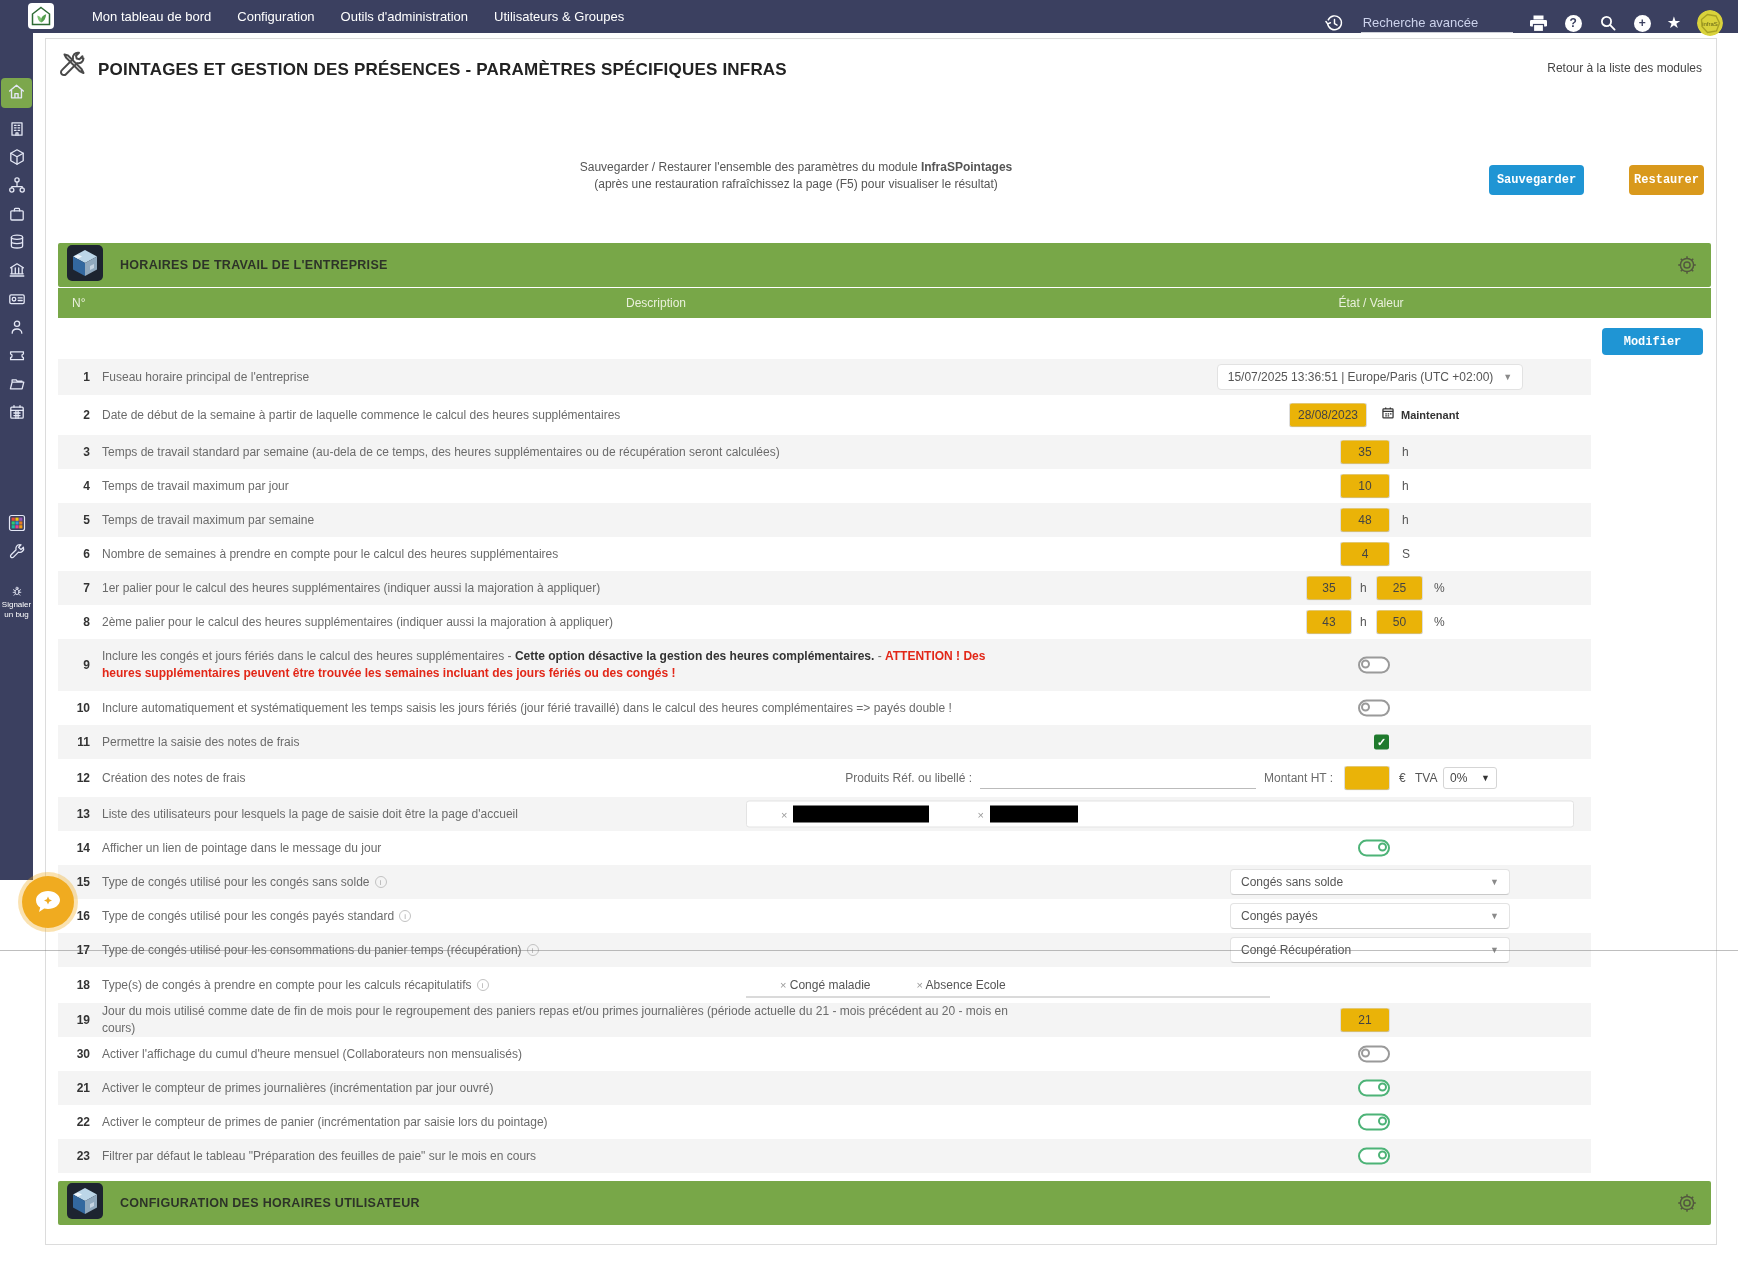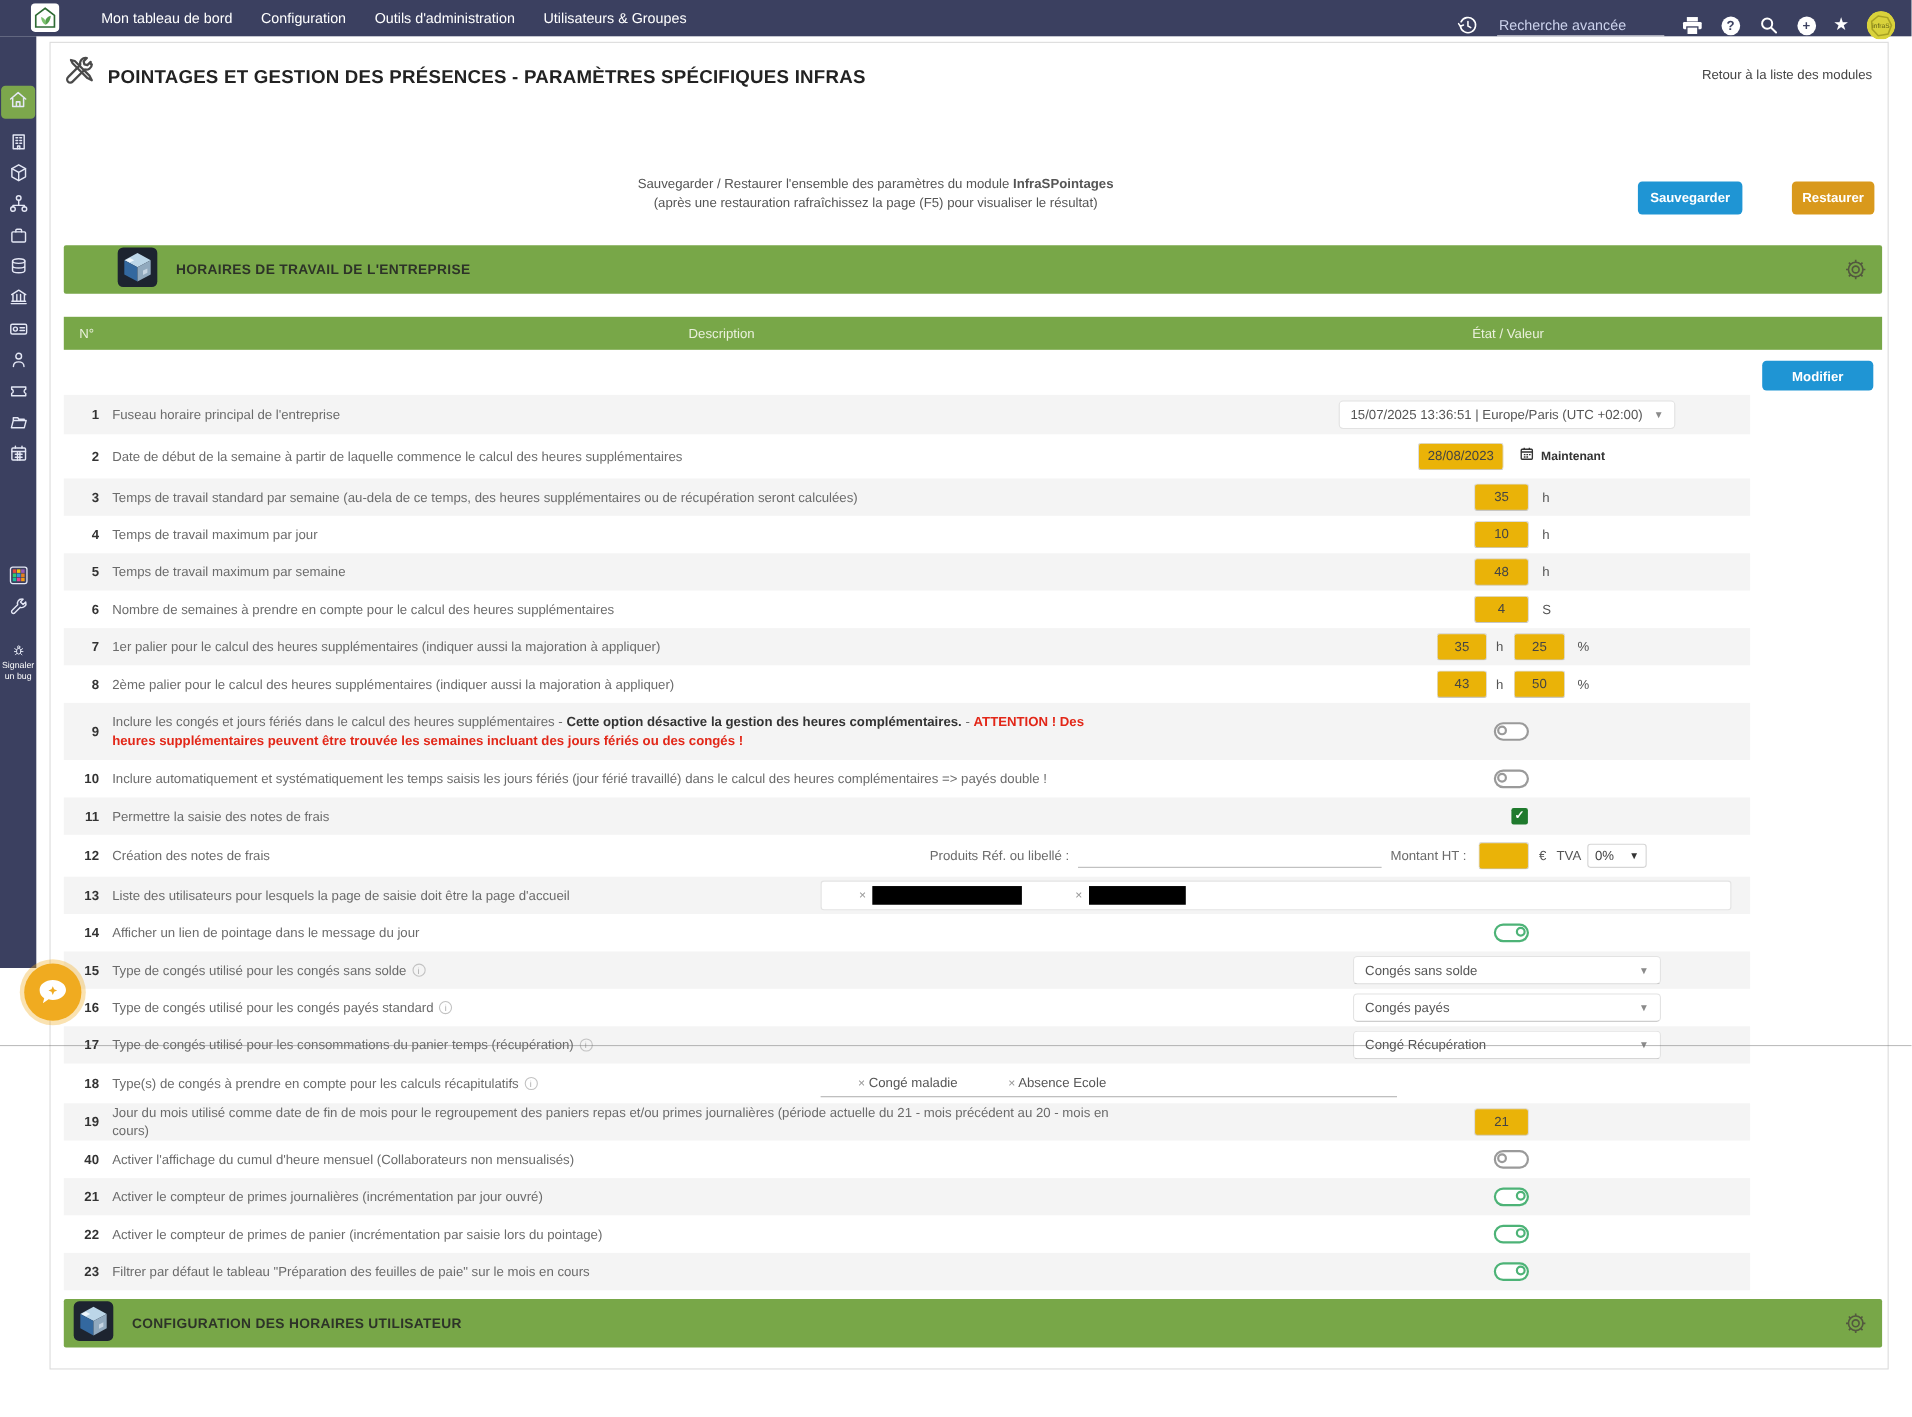--- a/index.html
+++ b/index.html
@@ -33,29 +33,29 @@
   .back-link{position:absolute;right:14px;top:22px;font-size:12px;color:#444;cursor:pointer;}
 
   .tab-zone{position:absolute;left:0;top:72px;width:1670px;height:40px;border-bottom:1px solid #cfcfcf;}
   .tab-clock{position:absolute;left:16px;top:10px;}
   .tabs{position:absolute;left:52px;bottom:0;display:flex;gap:6px;}
   .tab{height:36px;display:flex;align-items:center;padding:0 22px;font-size:12px;color:#333;background:#fff;border:1px solid #d2d2d2;border-bottom:none;cursor:pointer;white-space:nowrap;}
   .tab.active{background:#3b4060;color:#fff;border-color:#3b4060;font-weight:normal;}
 
   .save-bar{position:absolute;left:0;top:113px;width:1670px;height:62px;}
   .save-text{position:absolute;left:380px;top:7px;width:740px;text-align:center;font-size:12px;color:#555;line-height:17px;}
-  .btn{display:flex;align-items:center;justify-content:center;color:#fff;font-size:12px;font-weight:bold;border-radius:4px;cursor:pointer;}
+  .btn{display:flex;align-items:center;justify-content:center;color:#fff;font-size:12px;font-weight:bold;border-radius:4px;cursor:pointer;font-family:Liberation Mono, monospace;}
   .btn-save{position:absolute;left:1443px;top:13px;width:95px;height:30px;background:#1f95d4;}
   .btn-restore{position:absolute;left:1583px;top:13px;width:75px;height:30px;background:#d9991c;}
 
   .gbar{position:absolute;left:12px;width:1653px;height:44px;background:#78a748;border-radius:2px;display:flex;align-items:center;}
   .gbar .gico{margin-left:8px;}
   .gbar .gtitle{margin-left:16px;font-size:12.5px;font-weight:bold;color:#2d3328;letter-spacing:.3px;}
   .gbar .gear{position:absolute;right:14px;top:12px;cursor:pointer;}
-  .gbar1{top:184px;padding-left:40px;}
+  .gbar1{top:204px;}
   .gbar2{top:1142px;}
 
   .ghead{position:absolute;left:12px;top:249px;width:1653px;height:30px;background:#78a748;}
   .ghead span{position:absolute;top:8px;font-size:12px;color:#eaf0dc;}
   .gh-num{left:14px;}
   .gh-desc{left:518px;width:160px;text-align:center;}
   .gh-val{left:1238px;width:150px;text-align:center;}
 
   .attn-row{position:absolute;left:12px;top:279px;width:1533px;height:41px;background:#fff;display:flex;align-items:center;justify-content:center;font-size:12px;color:#333;}
   .attn-red{color:#e22718;font-weight:bold;}
@@ -463,21 +463,21 @@
             <span class="tag"><span class="chipx">×</span> Congé maladie</span>
             <span class="tag"><span class="chipx">×</span> Absence Ecole</span>
           </div>
   </div>
         <div class="row odd" style="min-height:34px">
     <span class="rnum">19</span>
     <span class="rdesc">Jour du mois utilisé comme date de fin de mois pour le regroupement des paniers repas et/ou primes journalières (période actuelle du 21 - mois précédent au 20 - mois en cours)</span>
     <div class="v inputbox pos-num">21</div>
   </div>
         <div class="row even" style="min-height:34px">
-    <span class="rnum">40</span>
+    <span class="rnum">30</span>
     <span class="rdesc">Activer l'affichage du cumul d'heure mensuel (Collaborateurs non mensualisés)</span>
     <div class="v toggle off">
             <div class="knob"></div>
           </div>
   </div>
         <div class="row odd" style="min-height:34px">
     <span class="rnum">21</span>
     <span class="rdesc">Activer le compteur de primes journalières (incrémentation par jour ouvré)</span>
     <div class="v toggle on">
             <div class="knob"></div>

